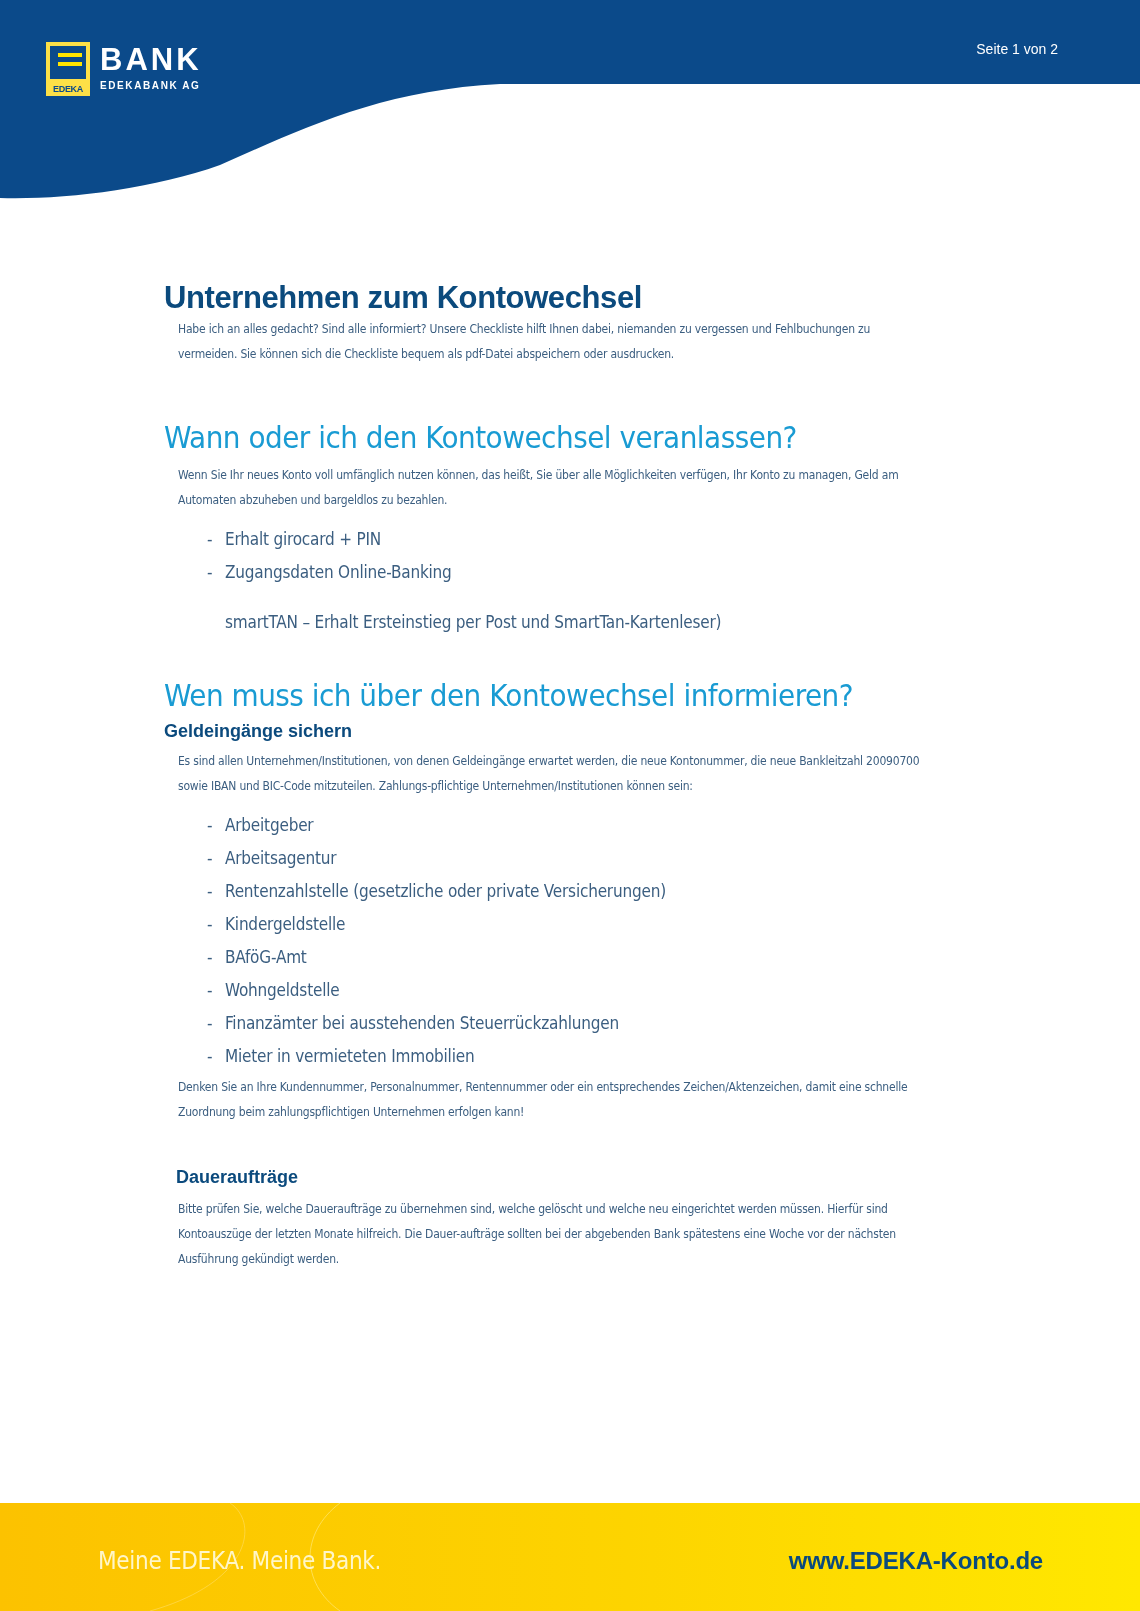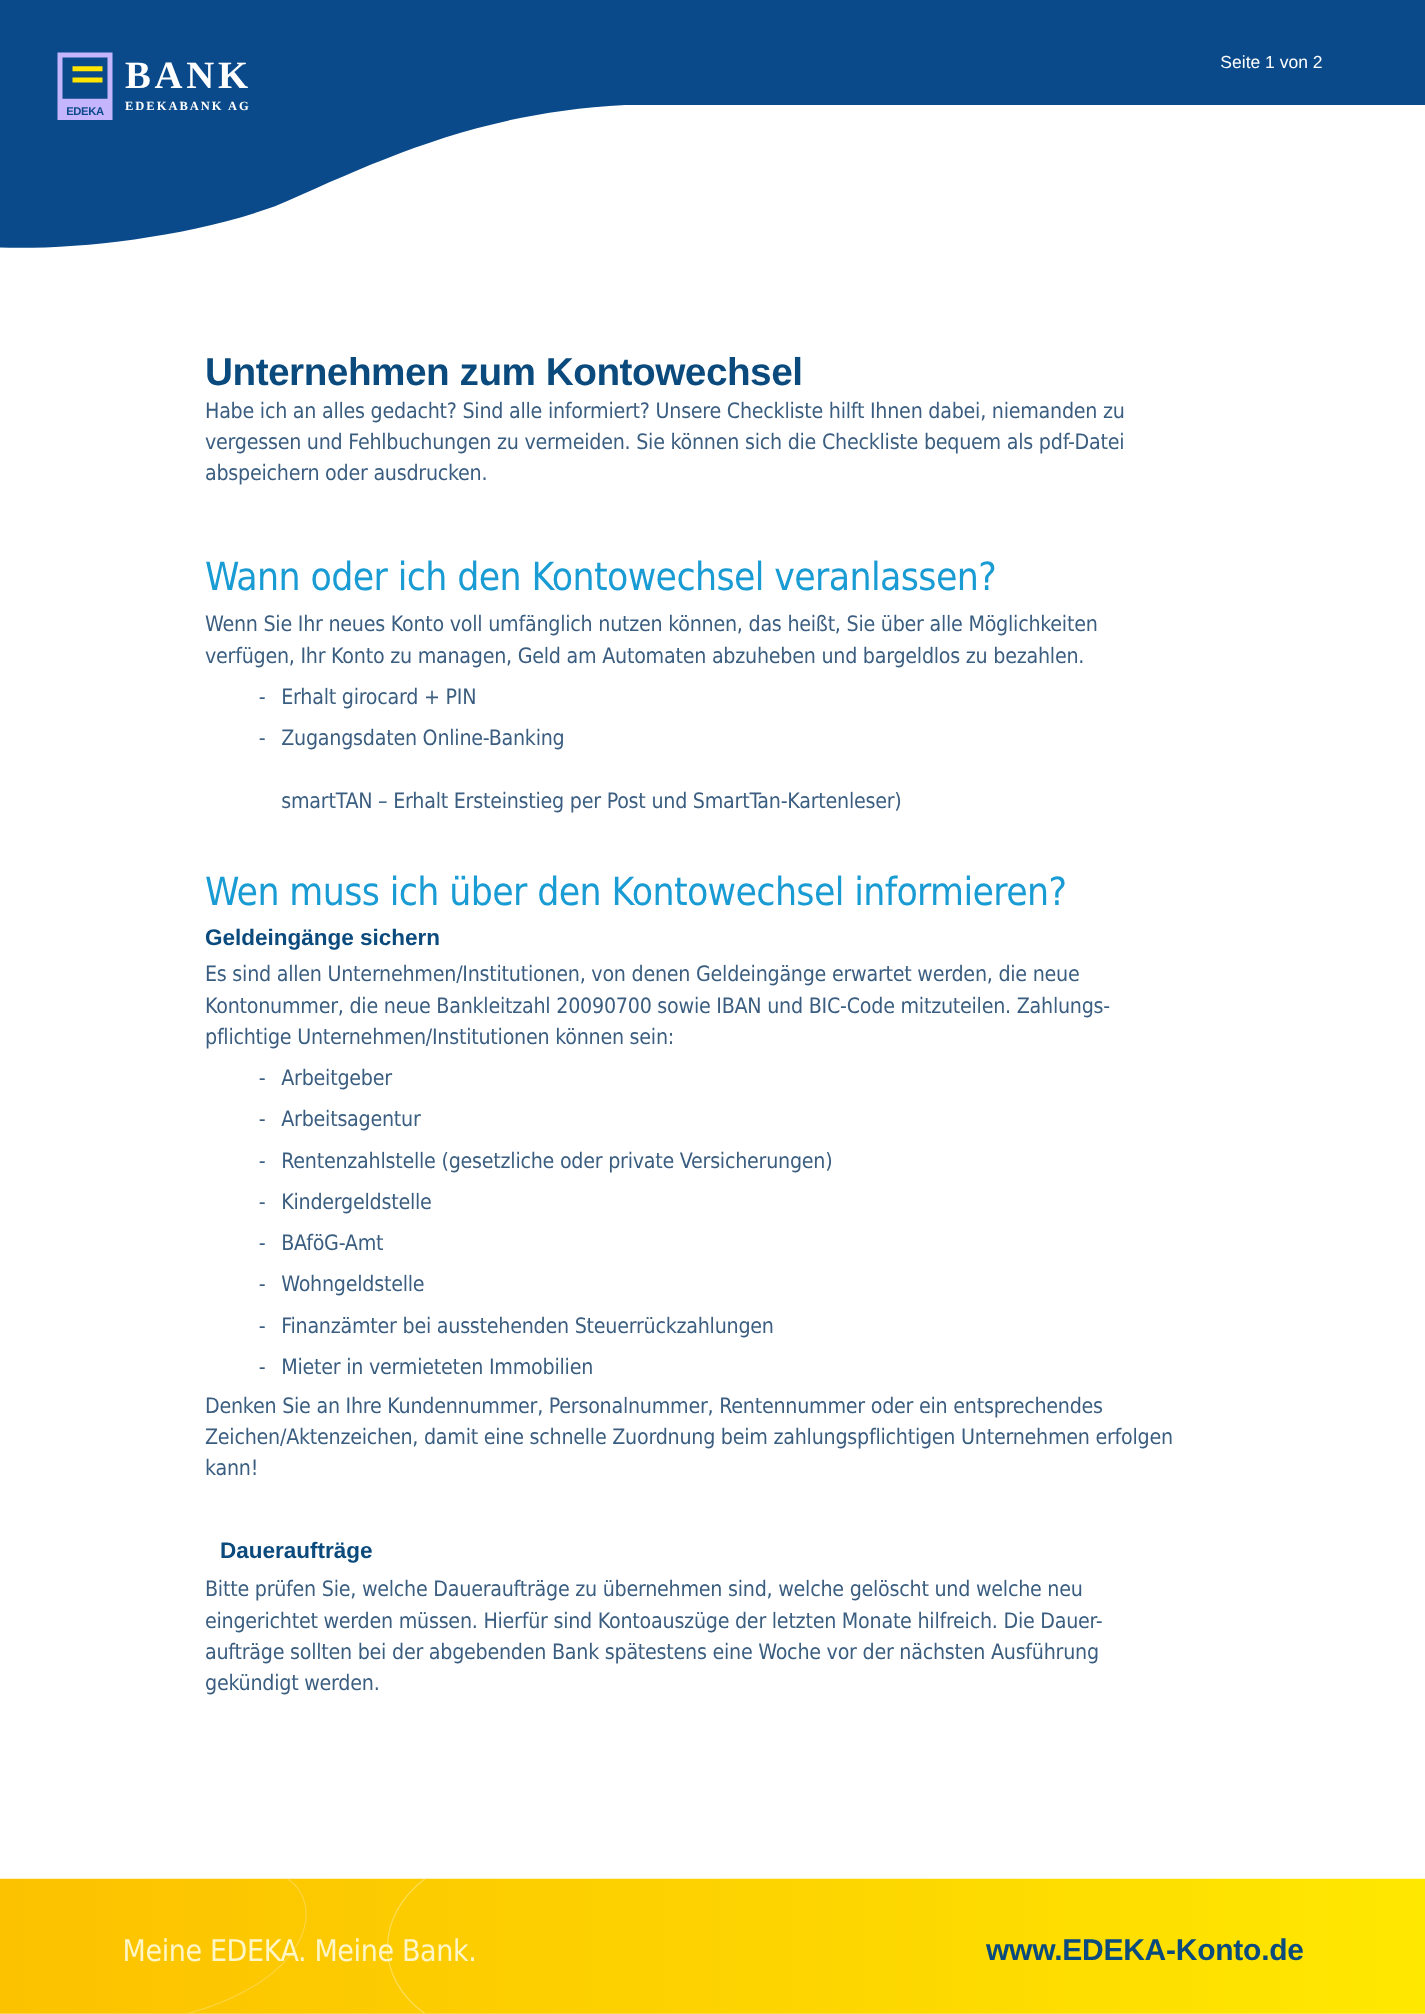--- a/index.html
+++ b/index.html
@@ -6,40 +6,40 @@
   body {
     width: 1140px; height: 1611px; position: relative; overflow: hidden;
     background: #ffffff;
     font-family: "DejaVu Sans Condensed", "Liberation Sans Narrow", "Liberation Sans", sans-serif;
     color: #3b5e80;
   }
   .header { position: absolute; left: 0; top: 0; width: 1140px; height: 200px; }
   .header svg { position: absolute; left: 0; top: 0; }
   .logo { position: absolute; left: 46px; top: 42px; display: flex; align-items: flex-start; }
   .logo-box {
-    width: 44px; height: 54px; background: #c4b5fd; position: relative; box-sizing: border-box;
+    width: 44px; height: 54px; background: #fde047; position: relative; box-sizing: border-box;
   }
   .logo-box .inner { position: absolute; left: 4px; top: 4px; width: 36px; height: 33px; background: #0b4a8a; }
   .logo-box .bar { position: absolute; left: 12px; width: 24px; height: 4px; background: #ffe500; }
   .logo-box .label {
     position: absolute; left: 2px; right: 2px; bottom: 2px; height: 11px;
     font-size: 9px; font-weight: bold; color: #0b4a8a; text-align: center; line-height: 12px;
     font-family: "Liberation Sans", sans-serif; letter-spacing: -0.3px;
   }
-  .logo-text { margin-left: 10px; color: #ffffff; font-family: Liberation Serif, serif; }
+  .logo-text { margin-left: 10px; color: #ffffff; font-family: Liberation Sans, sans-serif; }
   .logo-text .big { font-size: 31px; font-weight: bold; letter-spacing: 3px; line-height: 32px; margin-top: 2px; }
   .logo-text .small { font-size: 10px; font-weight: bold; letter-spacing: 1.6px; margin-top: 4px; }
   .page-indicator {
     position: absolute; right: 82px; top: 41px; color: #ffffff;
     font-family: "Liberation Sans", sans-serif; font-size: 14px;
   }
   .content { position: absolute; left: 164px; top: 278px; width: 780px; }
   .title { font-size: 31px; font-weight: bold; color: #0b4a7d; margin: 0; line-height: 40px; letter-spacing: -0.4px;
     font-family: "Liberation Sans", sans-serif; }
-  p { margin: 0; font-size: 17px; line-height: 25px; letter-spacing: -0.2px; }
+  p { margin: 14px; font-size: 12px; line-height: 25px; letter-spacing: -0.2px; }
   .h2 { font-size: 31px; color: #199bd3; font-weight: normal; margin: 0; line-height: 40px; letter-spacing: -0.5px; }
   .h3 { font-size: 18px; font-weight: bold; color: #0b4a7d; margin: 0; line-height: 24px; font-family: "Liberation Sans", sans-serif; }
   ul.dash { list-style: none; margin: 0; padding: 0 0 0 43px; }
   ul.dash li { position: relative; padding-left: 18px; font-size: 17px; line-height: 25px; margin-bottom: 8px; letter-spacing: -0.2px; }
   ul.dash li::before { content: "-"; position: absolute; left: 0; top: 0; }
   .footer { position: absolute; left: 0; top: 1503px; width: 1140px; height: 108px;
     background: linear-gradient(90deg, #fcc200 0%, #fdd400 55%, #ffe800 100%); overflow: hidden; }
   .footer svg { position: absolute; left: 0; top: 0; }
   .slogan { position: absolute; left: 98px; top: 1547px; color: #fff6c8; font-size: 24px; letter-spacing: -0.3px; }
   .url { position: absolute; right: 97px; top: 1547px; color: #0b4a7d; font-size: 24px; font-weight: bold;

